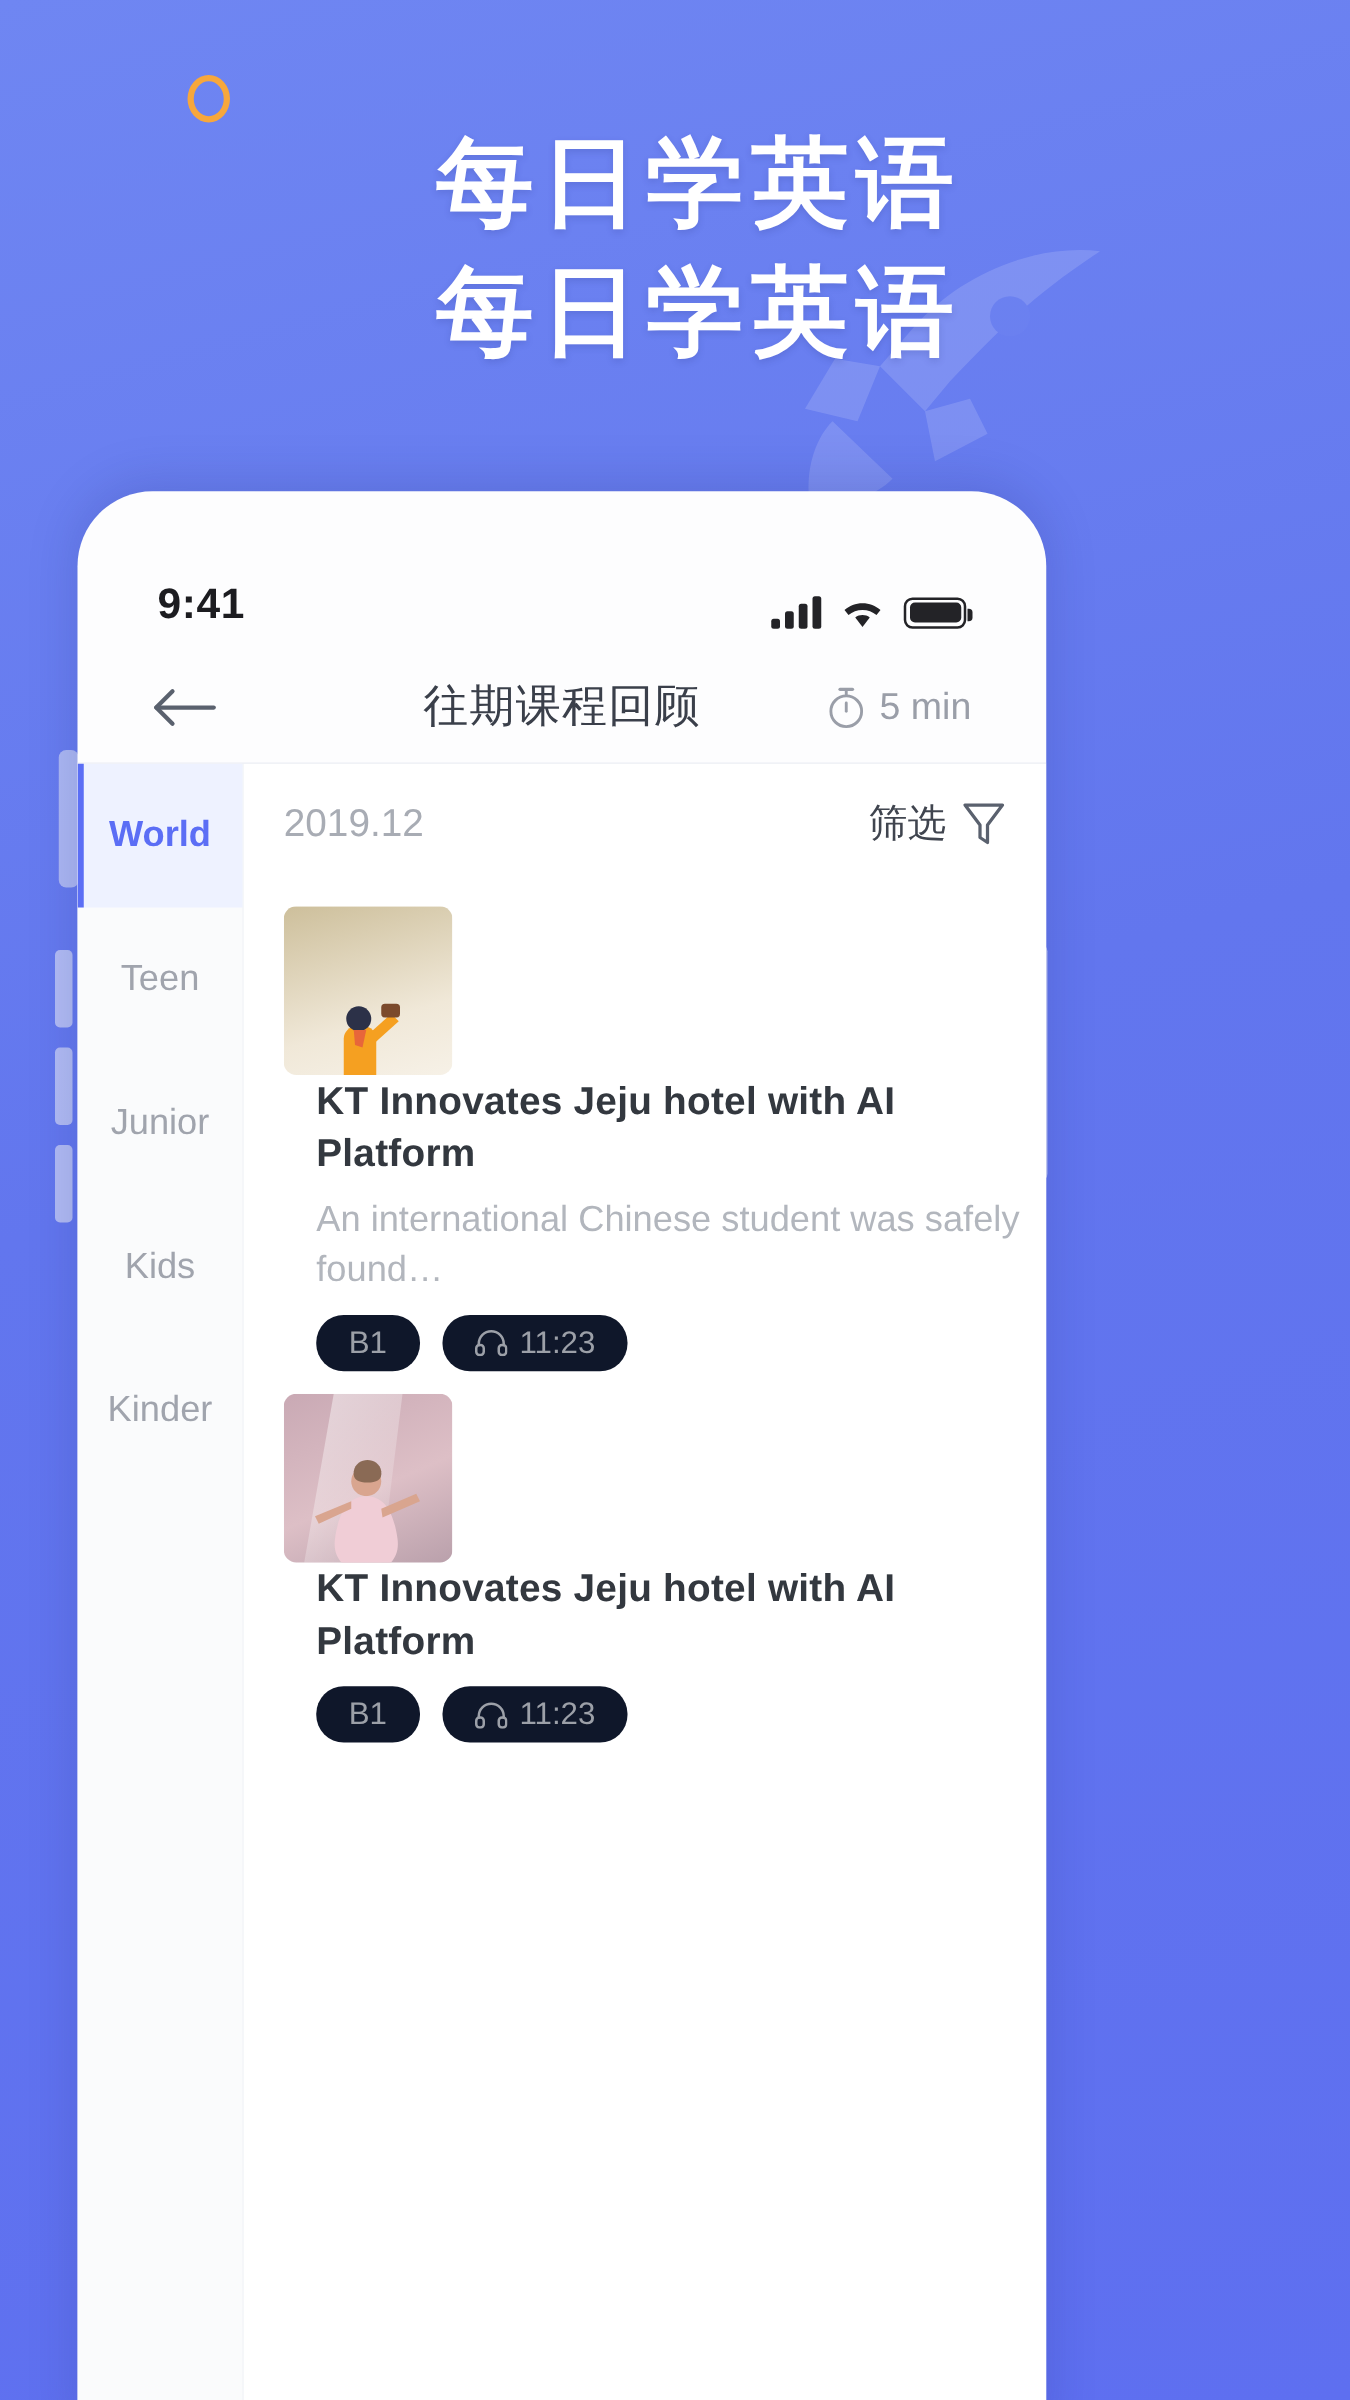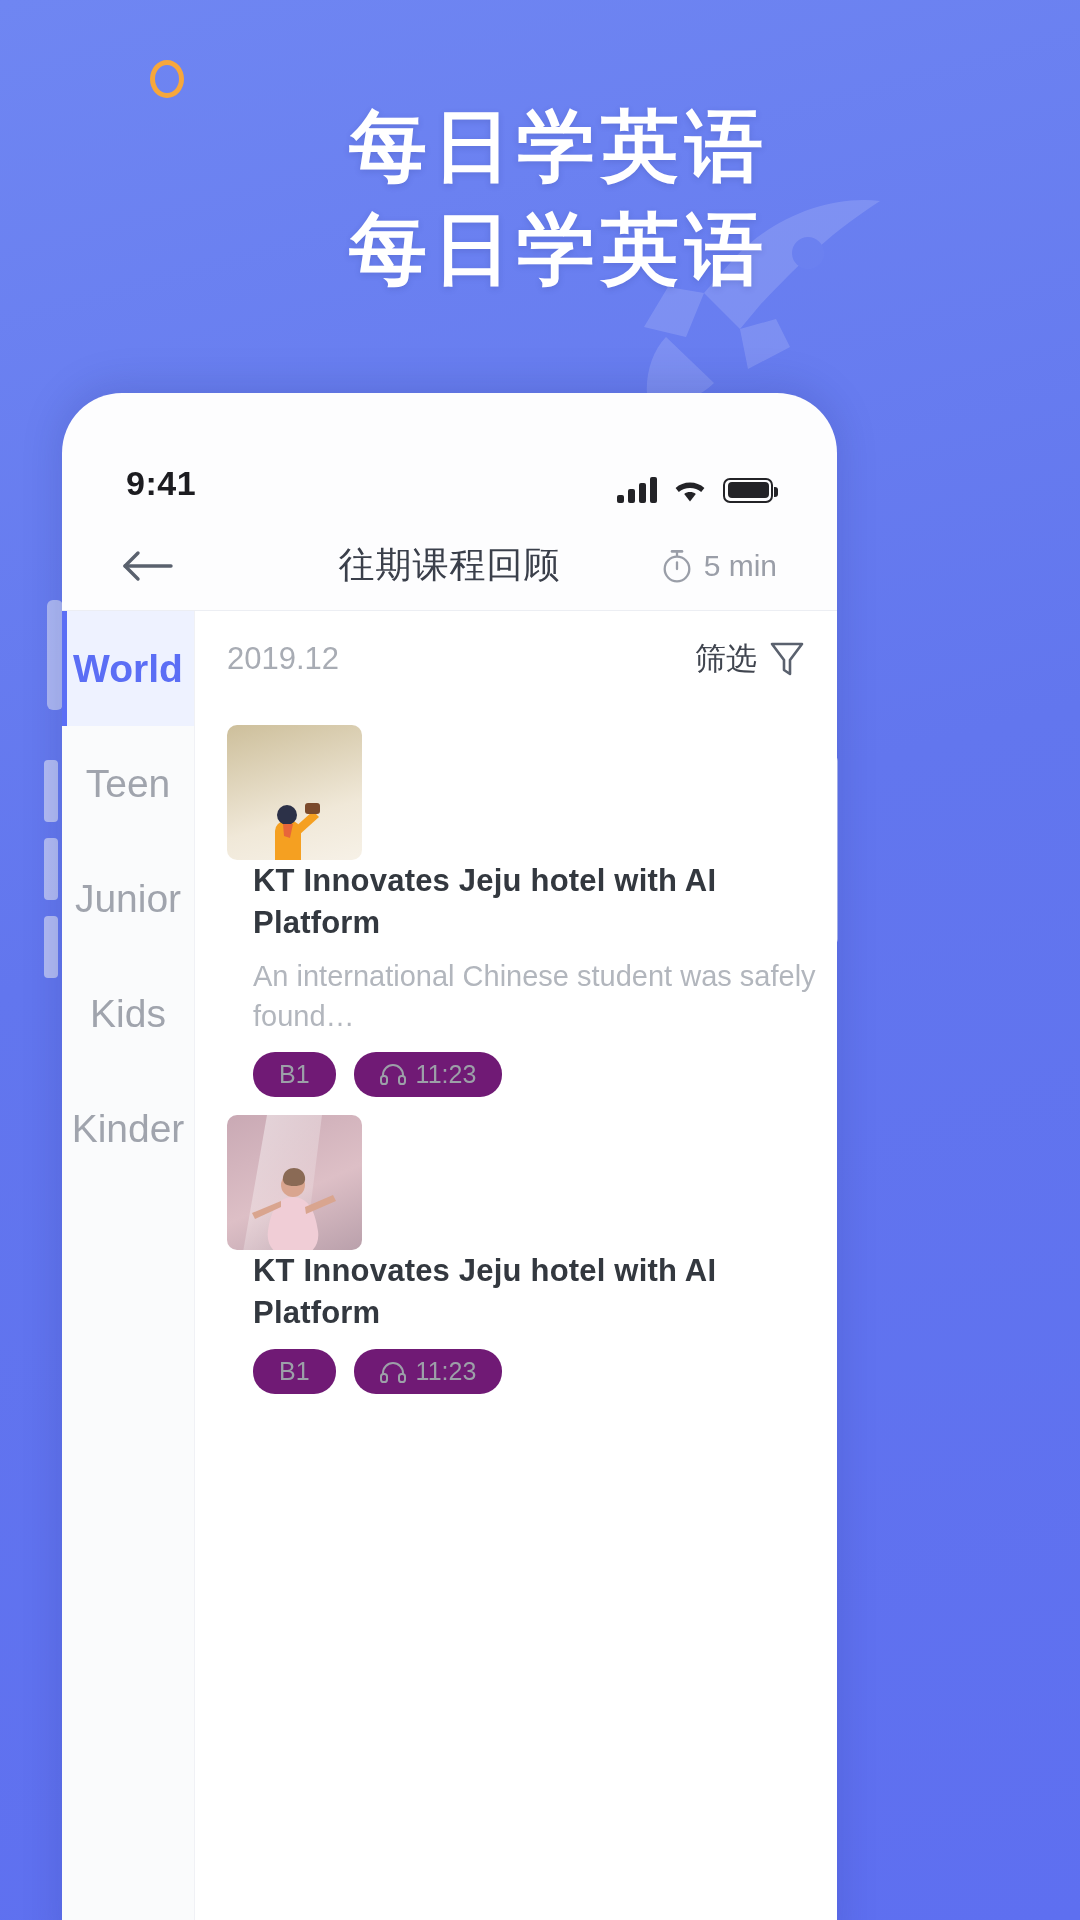--- a/index.html
+++ b/index.html
@@ -91,21 +91,21 @@
 
   
   .content { display: flex; height: 1342px; }
 
   .sidebar {
     width: 133px; background: #fafbfc; flex: 0 0 133px;
     border-right: 1px solid #f0f1f5;
   }
   .side-item {
     height: 115px; display: flex; align-items: center; justify-content: center;
-    font-size: 39px; color: #a0a4ad; position: relative;
+    font-size: 29px; color: #a0a4ad; position: relative;
   }
   .side-item.active {
     background: #eef2ff; color: #5b6ef5; font-weight: bold;
   }
   .side-item.active::before {
     content: ""; position: absolute; left: 0; top: 0; bottom: 0;
     width: 5px; background: #5b6ef5;
   }
 
   .listcol { flex: 1; background: #fff; }
@@ -124,21 +124,21 @@
   .card-body { padding-left: 26px; flex: 1; min-width: 0; }
   .card-title {
     font-size: 31px; font-weight: bold; color: #33383f; line-height: 1.35;
     letter-spacing: .2px;
   }
   .card-desc {
     margin-top: 12px; font-size: 29px; color: #b2b6bd; line-height: 1.38;
   }
   .tags { margin-top: 16px; display: flex; gap: 18px; }
   .tag {
-    background: #701a75; color: #9ca0a8; font-size: 25px;
+    background: #0f172a; color: #9ca0a8; font-size: 25px;
     border-radius: 22px; padding: 8px 26px; display: flex; align-items: center; gap: 10px;
   }
 
   .phone-bottom-fill { height: 40px; }
 </style>
 </head>
 <body>
 
 <svg class="rocket" viewBox="0 0 260 230">
   <path d="M250 6c-52-6-112 18-150 62L74 98l36 36 20-24c40-42 68-70 120-104z" fill="#ffffff"></path>

